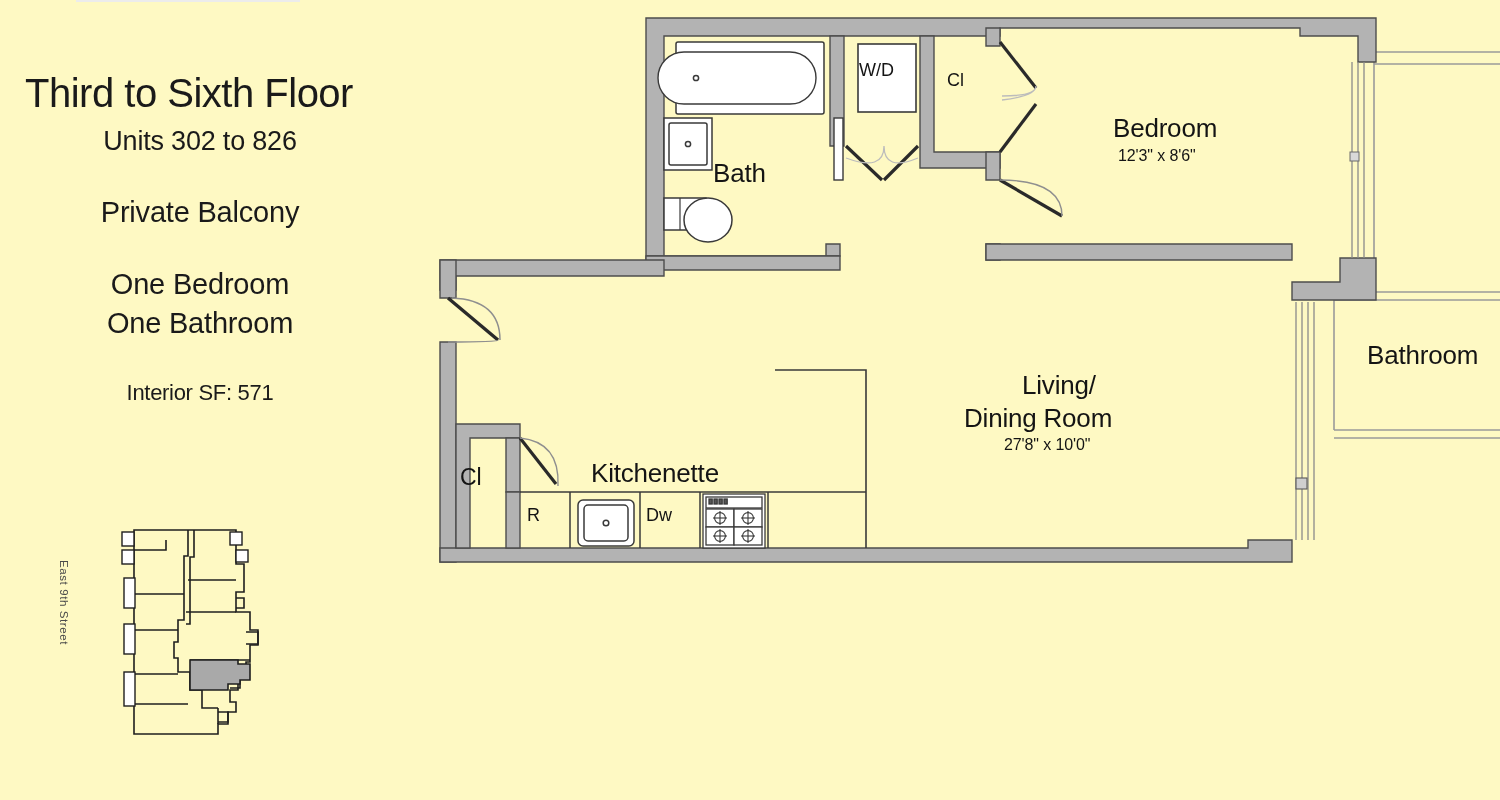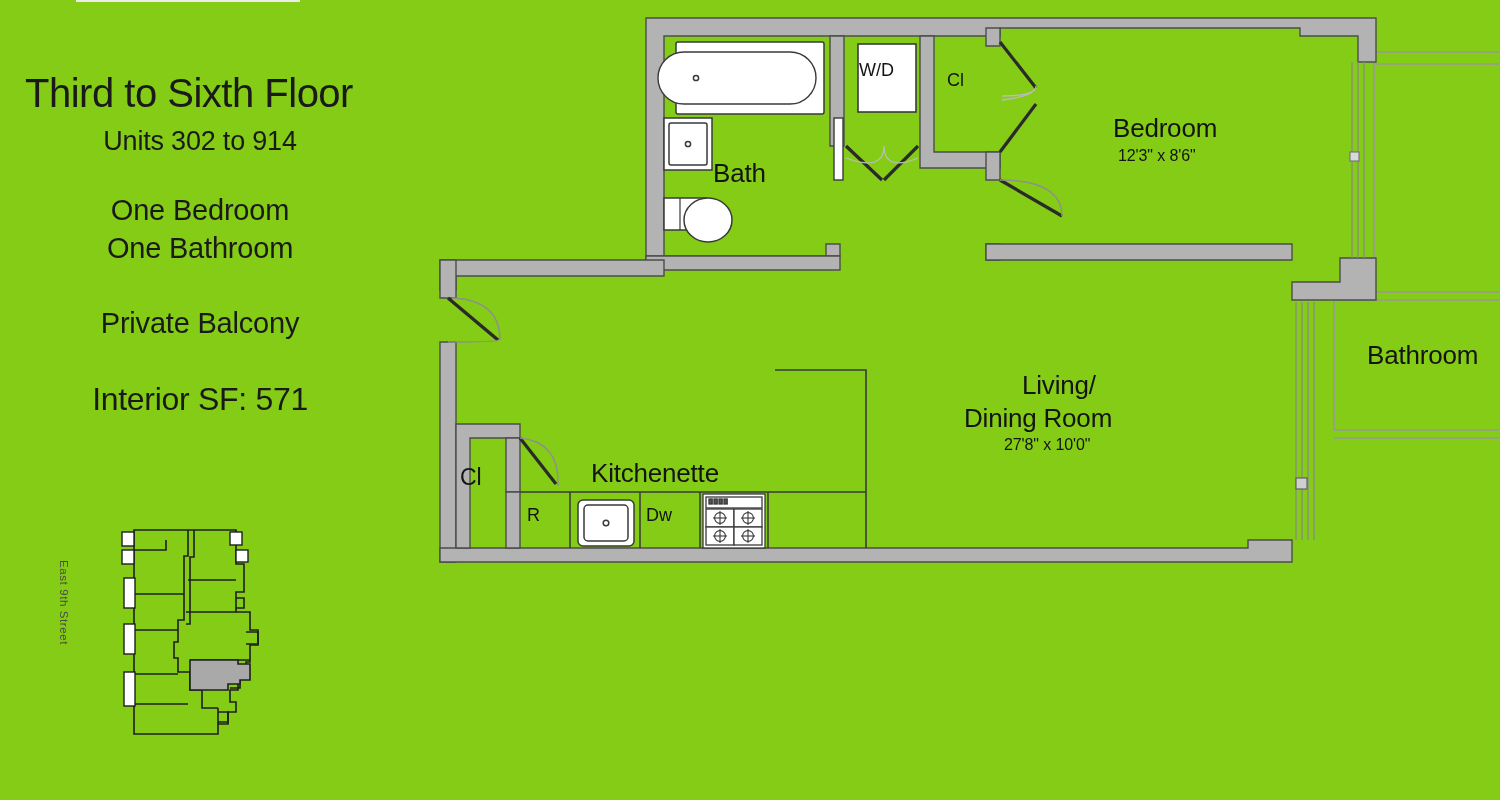--- a/index.html
+++ b/index.html
@@ -3,39 +3,39 @@
 <meta charset="utf-8">
 <style>
   * { box-sizing: border-box; }
   html, body {
     margin: 0; padding: 0;
     width: 1500px; height: 800px;
     background: #ffffff;
     font-family: "Liberation Sans", sans-serif;
     overflow: hidden;
   }
-  #root { position: relative; width: 1500px; height: 800px; background:#84cc16; }
+  #root { position: relative; width: 1500px; height: 800px; background:#fef9c3; }
 
   
   #info-panel {
     position: absolute; left: 0; top: 72px; width: 400px;
     text-align: center; color: #1a1a1a;
   }
   .title {
     font-size: 40px; font-weight: 400; letter-spacing: -0.5px;
     line-height: 1.05; white-space: nowrap;
     margin-left: -22px;
   }
   .subtitle {
     font-size: 27px; font-weight: 400; margin-top: 12px;
     letter-spacing: -0.2px;
   }
   .block { margin-top: 34px; font-size: 29px; line-height: 1.32; letter-spacing: -0.2px; }
   .block.small-gap { margin-top: 36px; }
-  .sf { margin-top: 36px; font-size: 32px; line-height: 1.32; letter-spacing: -0.3px; }
+  .sf { margin-top: 36px; font-size: 22px; line-height: 1.32; letter-spacing: -0.3px; }
 
   
   #keyplan-wrap { position: absolute; left: 78px; top: 512px; width: 210px; height: 235px; }
   #street-label {
     position: absolute; left: -8px; top: 48px;
     width: 140px; font-size: 11.5px; color: #4a4a4a;
     letter-spacing: 0.6px;
     transform: rotate(90deg); transform-origin: 0 0;
     white-space: nowrap;
   }
@@ -60,27 +60,27 @@
 </style>
 </head>
 <body>
 
 <div id="root">
 
   <div id="top-crop-line"></div>
 
   <div id="info-panel">
     <div class="title">Third to Sixth Floor</div>
-    <div class="subtitle">Units 302 to 914</div>
+    <div class="subtitle">Units 302 to 826</div>
+    <div class="block small-gap">
+      <div>Private Balcony</div>
+    </div>
     <div class="block">
       <div>One Bedroom</div>
       <div>One Bathroom</div>
-    </div>
-    <div class="block small-gap">
-      <div>Private Balcony</div>
     </div>
     <div class="sf">
       <div>Interior SF: 571</div>
     </div>
   </div>
 
   <div id="keyplan-wrap">
     <div id="street-label">East 9th Street</div>
     <svg width="210" height="235" viewBox="0 0 210 235">
       <g fill="none" stroke="#1f1f1f" stroke-width="1.6" stroke-linejoin="miter">

